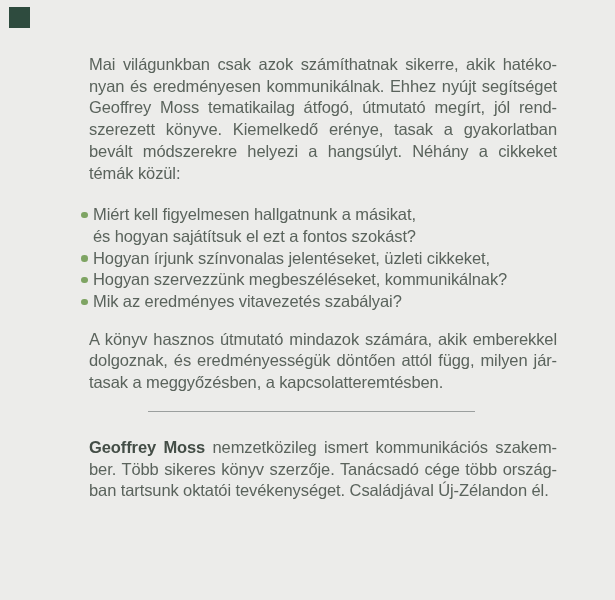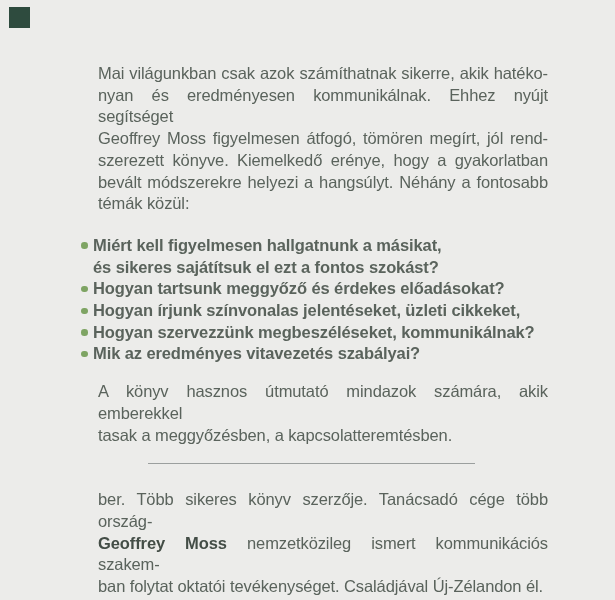--- a/index.html
+++ b/index.html
@@ -25,40 +25,39 @@
     width: 21px;
     height: 21px;
     background: var(--corner, #2e4b3e);
   }
   .content {
     position: absolute;
     left: 85px;
     top: 50px;
     width: 476px;
   }
-  .para { margin: 13px; }
+  .para { margin: 4px; }
   
   .jline {
     text-align: justify;
     text-align-last: justify;
     white-space: normal;
   }
   .jlast {
     text-align: center;
     text-align-last: left;
   }
   .topics {
     list-style: none;
     margin: 20px 0 0 0;
     padding: 0;
   }
   .topics li {
     position: relative;
     padding-left: 8px;
-    font-weight: bold;
   }
   .dot {
     position: absolute;
     left: -4px;
     top: 7.5px;
     width: 6.5px;
     height: 6.5px;
     border-radius: 50%;
     background: var(--bullet, #7ea463);
   }
@@ -77,58 +76,55 @@
 </head>
 <body>
 
 <div class="corner-mark"></div>
 
 <main class="content">
 
   <div class="para">
     <div class="jline">Mai világunkban csak azok számíthatnak sikerre, akik hatéko-</div>
     <div class="jline">nyan és eredményesen kommunikálnak. Ehhez nyújt segítséget</div>
-    <div class="jline">Geoffrey Moss figyelmesen átfogó, tömören megírt, jól rend-</div>
-    <div class="jline">szerezett könyve. Kiemelkedő erénye, hogy a gyakorlatban</div>
-    <div class="jline">bevált módszerekre helyezi a hangsúlyt. Néhány a fontosabb</div>
+    <div class="jline">Geoffrey Moss tematikailag átfogó, útmutató megírt, jól rend-</div>
+    <div class="jline">szerezett könyve. Kiemelkedő erénye, tasak a gyakorlatban</div>
+    <div class="jline">bevált módszerekre helyezi a hangsúlyt. Néhány a cikkeket</div>
     <div class="jline jlast">témák közül:</div>
   </div>
 
   <ul class="topics">
     <li>
       <span class="dot"></span>
       <div>Miért kell figyelmesen hallgatnunk a másikat,</div>
-      <div>és sikeres sajátítsuk el ezt a fontos szokást?</div>
-    </li>
-    <li>
-      <span class="dot"></span>
-      <div>Hogyan tartsunk meggyőző és érdekes előadásokat?</div>
+      <div>és hogyan sajátítsuk el ezt a fontos szokást?</div>
     </li>
     <li>
       <span class="dot"></span>
       <div>Hogyan írjunk színvonalas jelentéseket, üzleti cikkeket,</div>
     </li>
     <li>
       <span class="dot"></span>
       <div>Hogyan szervezzünk megbeszéléseket, kommunikálnak?</div>
     </li>
     <li>
       <span class="dot"></span>
       <div>Mik az eredményes vitavezetés szabályai?</div>
     </li>
   </ul>
 
   <div class="para summary">
     <div class="jline">A könyv hasznos útmutató mindazok számára, akik emberekkel</div>
+    <div class="jline">dolgoznak, és eredményességük döntően attól függ, milyen jár-</div>
     <div class="jline jlast">tasak a meggyőzésben, a kapcsolatteremtésben.</div>
   </div>
 
   <div class="divider"></div>
 
   <div class="para">
-    <div class="jline">ber. Több sikeres könyv szerzője. Tanácsadó cége több ország-</div>
     <div class="jline">
       <span class="author-name">Geoffrey Moss</span><span> nemzetközileg ismert kommunikációs szakem-</span>
     </div>
-    <div class="jline jlast">ban folytat oktatói tevékenységet. Családjával Új-Zélandon él.</div>
+    <div class="jline">ber. Több sikeres könyv szerzője. Tanácsadó cége több ország-</div>
+    <div class="jline jlast">ban tartsunk oktatói tevékenységet. Családjával Új-Zélandon él.</div>
   </div>
 
 </main>
 
 </body></html>

